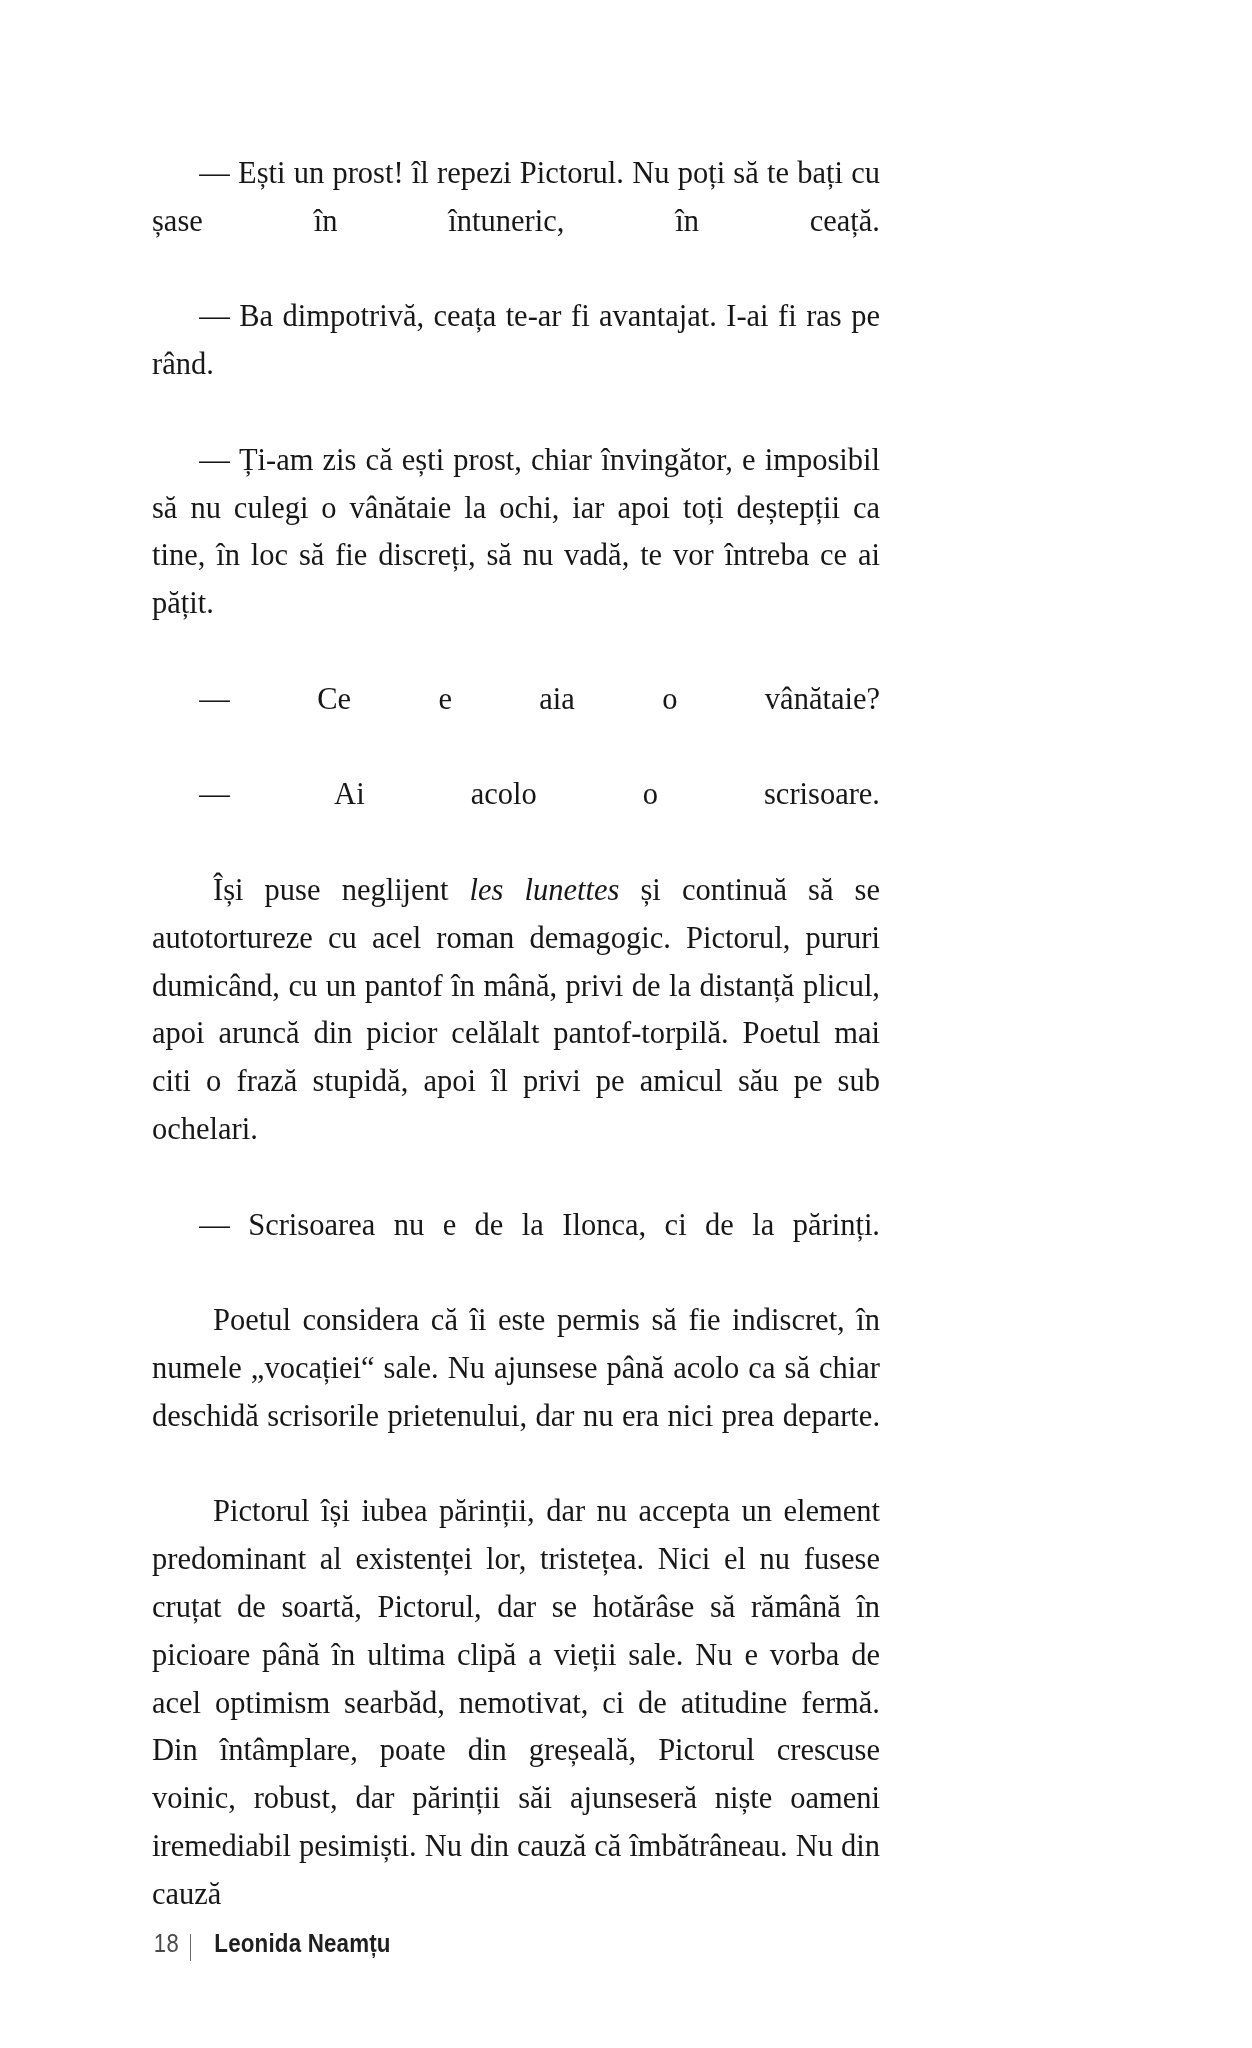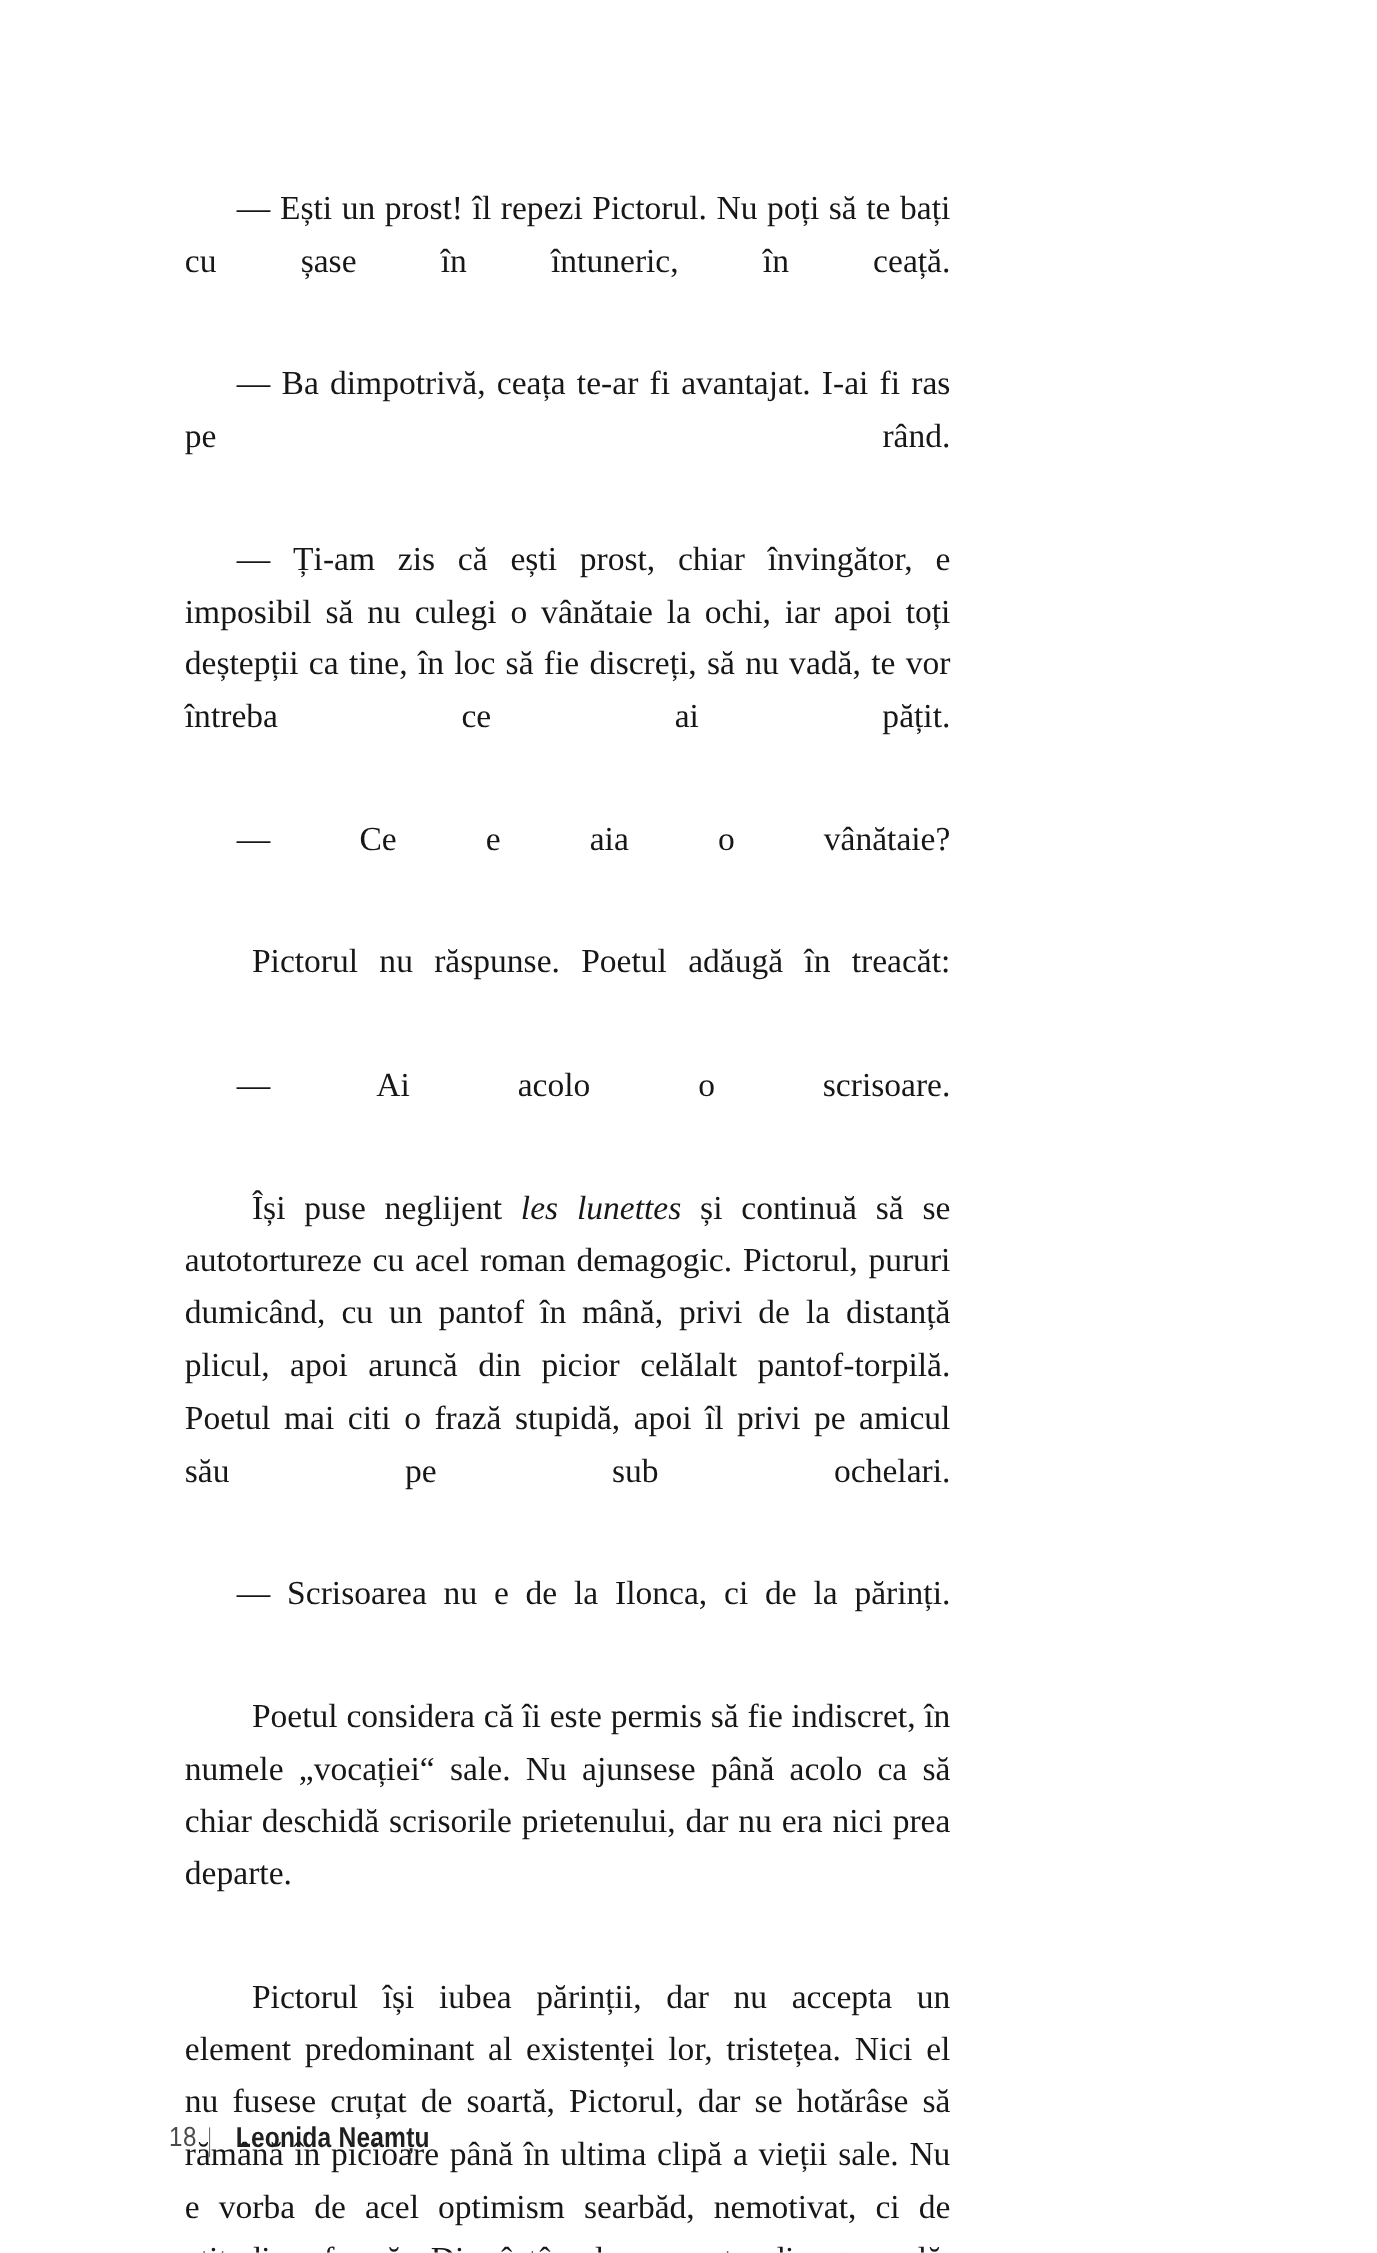--- a/index.html
+++ b/index.html
@@ -22,21 +22,21 @@
     width: 728px;
     font-family: "Liberation Serif", "DejaVu Serif", serif;
     font-size: 30.5px;
     line-height: 47.8px;
     color: #171717;
     text-align: justify;
     text-justify: inter-word;
     -webkit-font-smoothing: antialiased;
   }
   .para {
-    margin: 16px;
+    margin: 0;
     text-indent: 2.0em;
     text-align: justify;
   }
   .para.dialogue {
     text-indent: 1.55em;
   }
   
   .para::after {
     content: "";
     display: inline-block;
@@ -87,21 +87,20 @@
   <div class="text-column">
 
     <p class="para dialogue">— Ești un prost! îl repezi Pictorul. Nu poți să te bați cu șase în întuneric, în ceață.</p>
 
     <p class="para dialogue">— Ba dimpotrivă, ceața te-ar fi avantajat. I-ai fi ras pe rând.</p>
 
     <p class="para dialogue">— Ți-am zis că ești prost, chiar învingător, e imposibil să nu culegi o vânătaie la ochi, iar apoi toți deștepții ca tine, în loc să fie discreți, să nu vadă, te vor întreba ce ai pățit.</p>
 
     <p class="para dialogue">— Ce e aia o vânătaie?</p>
 
-    <p class="para">Pictorul nu răspunse. Poetul adăugă în treacăt:</p>
 
     <p class="para dialogue">— Ai acolo o scrisoare.</p>
 
     <p class="para"><span>Își puse neglijent </span><em class="foreign">les lunettes</em><span> și continuă să se autotortureze cu acel roman demagogic. Pictorul, pururi dumicând, cu un pantof în mână, privi de la distanță plicul, apoi aruncă din picior celălalt pantof-torpilă. Poetul mai citi o frază stupidă, apoi îl privi pe amicul său pe sub ochelari.</span></p>
 
     <p class="para dialogue">— Scrisoarea nu e de la Ilonca, ci de la părinți.</p>
 
 
     <p class="para">Poetul considera că îi este permis să fie indiscret, în numele „vocației“ sale. Nu ajunsese până acolo ca să chiar deschidă scrisorile prietenului, dar nu era nici prea departe.</p>
 

